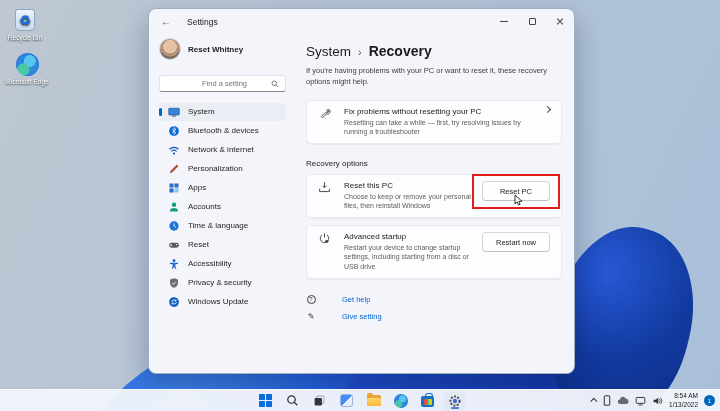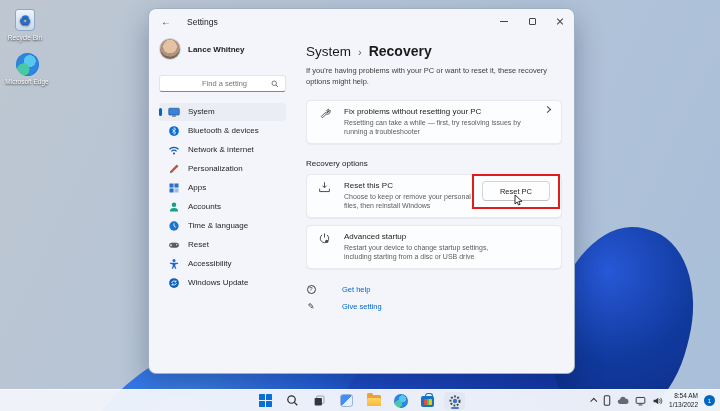--- a/index.html
+++ b/index.html
@@ -179,21 +179,21 @@
           <div class="close-glyph"></div>
         </div>
     </div>
   </div>
 
   <div class="win-body">
 
     <div class="sidebar">
       <div class="user-row">
         <div class="avatar"></div>
-        <div class="user-name">Lance Whitney</div>
+        <div class="user-name">Reset Whitney</div>
       </div>
       <div class="search-box">
         <input placeholder="Find a setting" style="">
         <svg width="8" height="8" viewBox="0 0 16 16">
             <circle cx="6.5" cy="6.5" r="4.5" fill="none" stroke="#5a5a5a" stroke-width="1.6"></circle>
             <path d="M10 10l4 4" stroke="#5a5a5a" stroke-width="1.6"></path>
           </svg>
       </div>
 
       <div class="nav">
@@ -274,20 +274,29 @@
           <span>Reset</span>
         </div>
         <div class="nav-item">
           <span class="nav-ic">
               <svg viewBox="0 0 16 16" width="12" height="12">
                 <circle cx="8" cy="3.2" r="2" fill="#1f66d0"></circle>
                 <path d="M2.5 6.2h11v1.6l-3.8.8v2.2l1.5 3.6h-1.8L8 11.2l-1.4 3.2H4.8l1.5-3.6V8.6l-3.8-.8z" fill="#1f66d0"></path>
               </svg>
             </span>
           <span>Accessibility</span>
+        </div>
+        <div class="nav-item">
+          <span class="nav-ic">
+              <svg viewBox="0 0 16 16" width="12" height="12">
+                <path d="M8 1.8l5.3 1.6v4.2c0 3.4-2.2 5.9-5.3 6.8-3.1-.9-5.3-3.4-5.3-6.8V3.4z" fill="#6e6e6e"></path>
+                <path d="M5.5 8l1.8 1.8 3.2-3.4" fill="none" stroke="#fff" stroke-width="1.1"></path>
+              </svg>
+            </span>
+          <span>Privacy &amp; security</span>
         </div>
         <div class="nav-item">
           <span class="nav-ic">
               <svg viewBox="0 0 16 16" width="12" height="12">
                 <circle cx="8" cy="8" r="6.5" fill="#0c5fb8"></circle>
                 <path d="M4.8 8a3.2 3.2 0 0 1 5.6-1.6M11.2 8a3.2 3.2 0 0 1-5.6 1.6" fill="none" stroke="#fff" stroke-width="1.1"></path>
                 <path d="M10.6 4.6v2h-2M5.4 11.4v-2h2" fill="none" stroke="#fff" stroke-width="1.1"></path>
               </svg>
             </span>
           <span>Windows Update</span>
@@ -343,20 +352,23 @@
             <svg viewBox="0 0 16 16" width="13" height="13">
               <path d="M8 1.8v5" stroke="#4a4a4a" stroke-width="1.2"></path>
               <path d="M5 3.6a5.2 5.2 0 1 0 6 0" fill="none" stroke="#4a4a4a" stroke-width="1.2"></path>
               <circle cx="10.8" cy="11.5" r="2" fill="#4a4a4a"></circle>
             </svg>
           </span>
         <span class="c-text">
           <div class="c-title">Advanced startup</div>
           <div class="c-sub">Restart your device to change startup settings, including starting from a disc or USB drive</div>
         </span>
+        <span class="btn-wrap">
+          <button class="win-btn">Restart now</button>
+        </span>
       </div>
 
       <div class="links">
         <div class="link-row">
           <span class="link-ic">
               <span class="help-circle">
                 <span>?</span>
               </span>
             </span>
           <span class="link-label">Get help</span>

